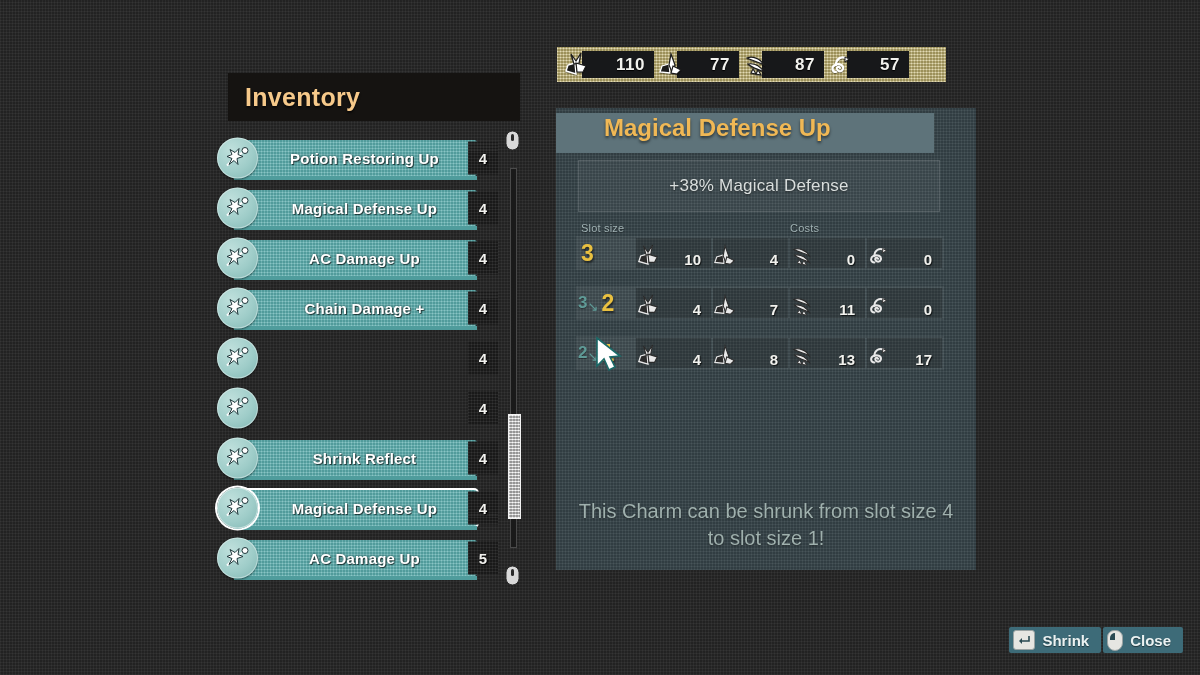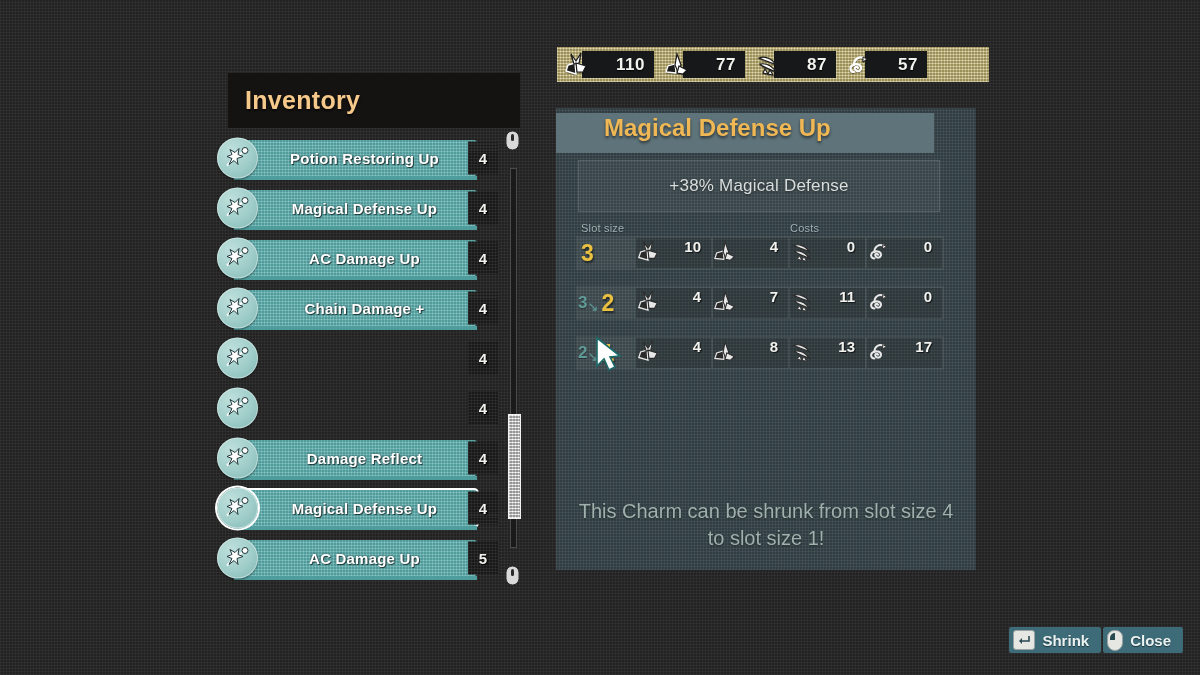--- a/index.html
+++ b/index.html
@@ -16,48 +16,48 @@
 
   .weave {
     background-image:
       repeating-linear-gradient(0deg, rgba(255,255,255,.045) 0 1px, rgba(0,0,0,.06) 1px 3px),
       repeating-linear-gradient(90deg, rgba(255,255,255,.045) 0 1px, rgba(0,0,0,.06) 1px 3px);
   }
 
   
   #resource-bar {
     position: absolute; left: 557px; top: 47px;
-    width: 432px; height: 35px;
+    width: 389px; height: 35px;
     background-color: #cfc284;
     background-image:
       repeating-linear-gradient(0deg, rgba(255,255,255,.22) 0 1px, rgba(90,80,35,.25) 1px 3px),
       repeating-linear-gradient(90deg, rgba(255,255,255,.22) 0 1px, rgba(90,80,35,.25) 1px 3px);
     display: flex; align-items: center;
-    padding: 0 4px; gap: 8px;
+    padding: 0 4px; gap: 2px;
   }
   .res-cell { display: flex; align-items: center; height: 27px; position: relative; }
   .res-icon {
     width: 30px; height: 27px; position: relative; z-index: 2;
     display: flex; align-items: center; justify-content: center;
     flex: 0 0 30px;
   }
   .res-icon svg { display: block; filter: drop-shadow(0 1px 0 rgba(0,0,0,.35)); }
   .res-val {
     background: #17181a; height: 27px; min-width: 62px;
     margin-left: -9px; padding: 0 9px 0 14px;
     display: flex; align-items: center; justify-content: flex-end;
     color: #f2f2ee; font-size: 17px; font-weight: bold;
     letter-spacing: .5px; text-shadow: 0 1px 1px #000;
   }
   .res-cell:nth-child(1) .res-val { min-width: 72px; }
 
   
   #inventory-header {
     position: absolute; left: 228px; top: 73px;
-    width: 292px; height: 55px;
+    width: 292px; height: 48px;
     background: #151311;
     display: flex; align-items: center;
   }
   #inventory-title {
     color: #f6c98a; font-size: 25px; font-weight: bold;
     padding-left: 17px; letter-spacing: .3px;
     text-shadow: 0 2px 2px rgba(0,0,0,.6);
   }
 
   #inventory-list {
@@ -190,21 +190,21 @@
   }
   .slot-arrow {
     color: #5f9a96; font-size: 13px; margin: 0 1px 0 0;
     align-self: flex-end; padding-bottom: 6px;
   }
   .slot-to {
     color: #e9c040; font-size: 23px; font-weight: bold;
     text-shadow: 1px 2px 2px rgba(0,0,0,.5); margin-left: 2px;
   }
   .cost-cell {
-    display: flex; align-items: flex-start;
+    display: flex; align-items: flex-end;
     height: 30px; width: 76px; margin-right: 2px;
     background: rgba(0,0,0,.22);
     position: relative;
   }
   .cost-cell .cost-icon {
     width: 28px; height: 26px; flex: 0 0 28px; margin-left: -2px;
     display: flex; align-items: center; justify-content: center;
     position: relative; z-index: 2;
   }
   .cost-cell .cost-val {
@@ -378,21 +378,21 @@
 
   <div class="inv-row">
     <span class="inv-icon">
       <svg width="30" height="26" viewBox="0 0 30 26">
         <path d="M4 20 L10 14 L8 9 L14 12 L19 7" fill="none" stroke="#fff" stroke-width="2" stroke-linejoin="round"></path>
         <path d="M9 13 L4 11 L9 9 L7 4 L12 7 L16 3 L15 9 L20 11 L14 13 L15 19 L11 15 L6 19 Z" fill="#fff" stroke="#20383c" stroke-width="1"></path>
         <circle cx="22" cy="5" r="3" fill="#fff" stroke="#20383c" stroke-width="1"></circle>
       </svg>
     </span>
     <span class="inv-pill">
-      <span class="inv-label">Damage Reflect</span>
+      <span class="inv-label">Shrink Reflect</span>
     </span>
     <span class="inv-qty">4</span>
   </div>
 
   <div class="inv-row selected">
     <span class="inv-icon">
       <svg width="30" height="26" viewBox="0 0 30 26">
         <path d="M4 20 L10 14 L8 9 L14 12 L19 7" fill="none" stroke="#fff" stroke-width="2" stroke-linejoin="round"></path>
         <path d="M9 13 L4 11 L9 9 L7 4 L12 7 L16 3 L15 9 L20 11 L14 13 L15 19 L11 15 L6 19 Z" fill="#fff" stroke="#20383c" stroke-width="1"></path>
         <circle cx="22" cy="5" r="3" fill="#fff" stroke="#20383c" stroke-width="1"></circle>

